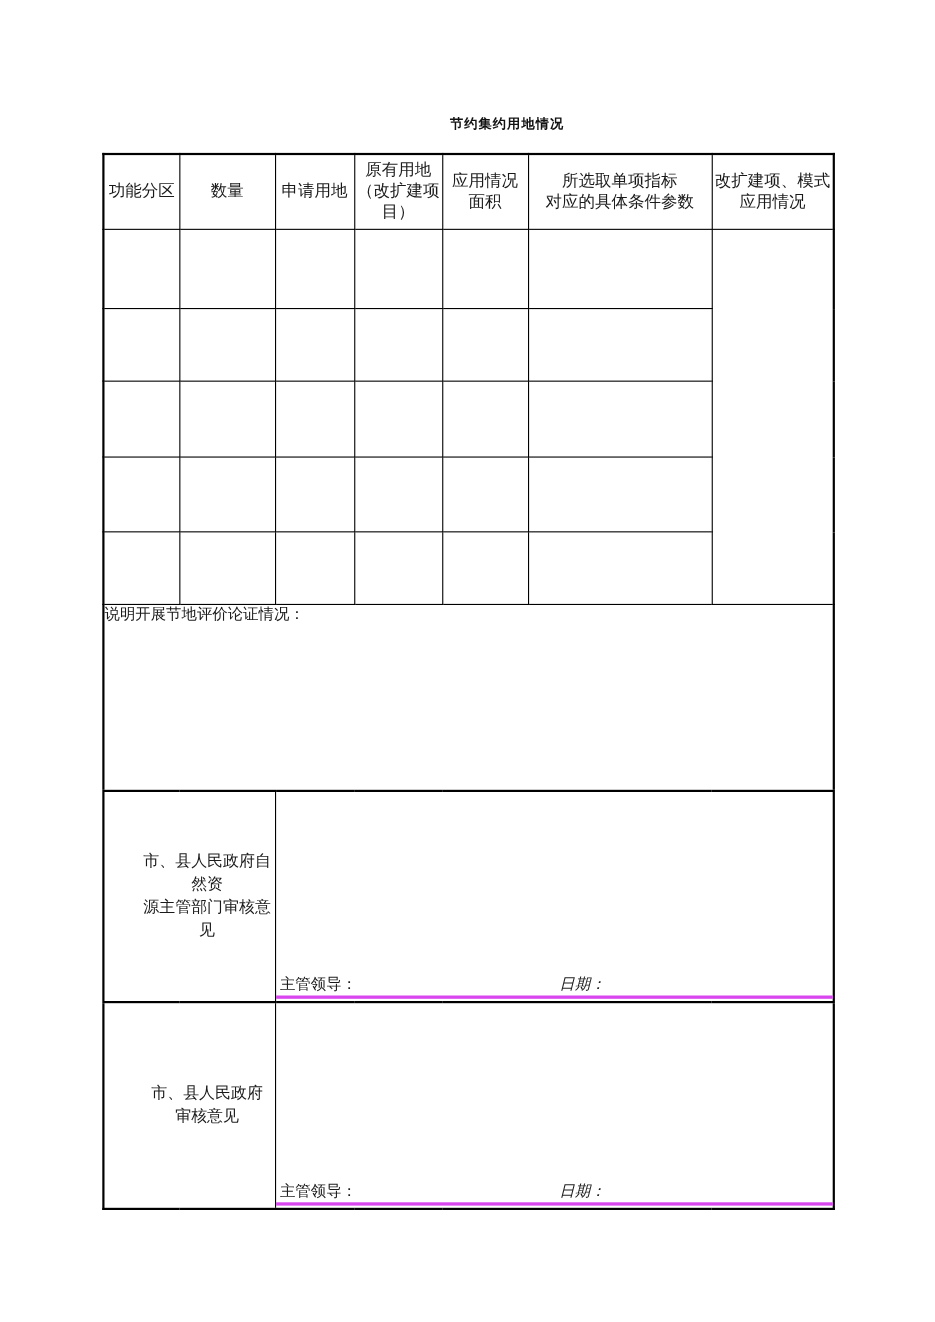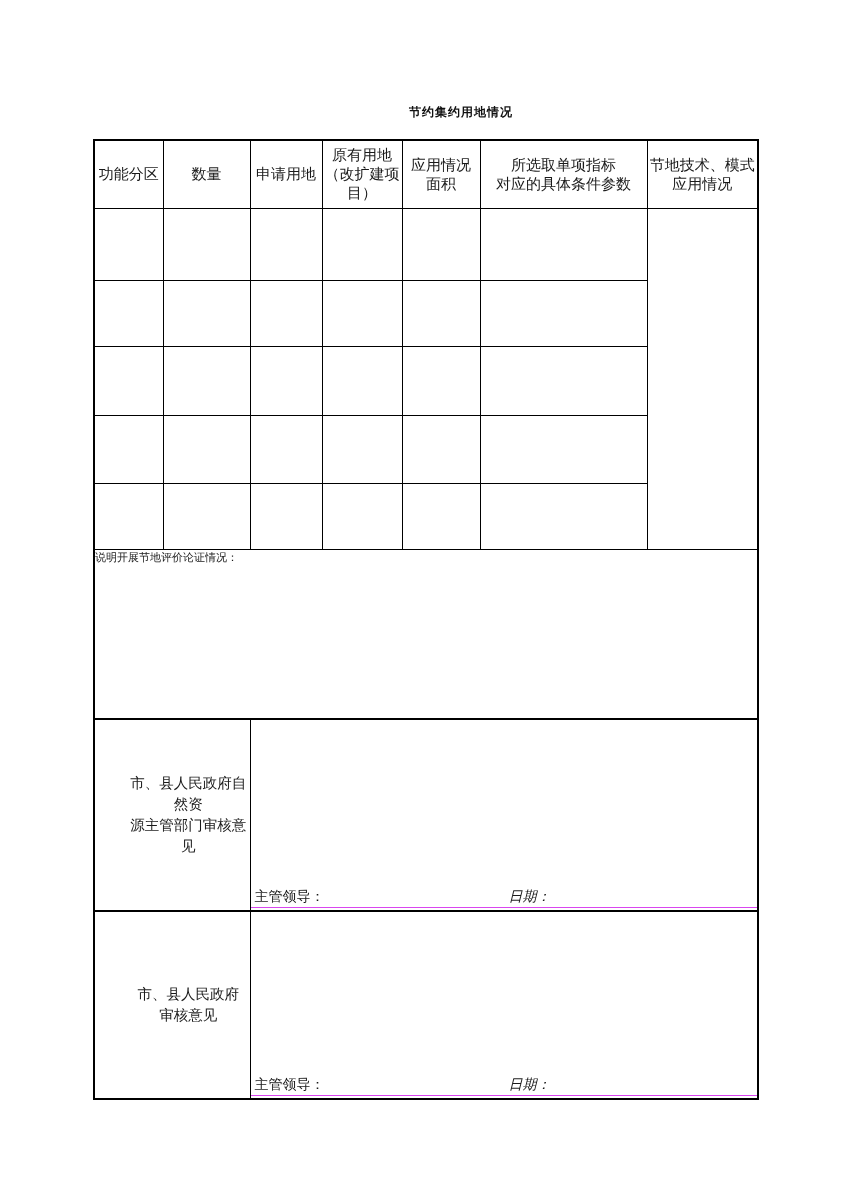--- a/index.html
+++ b/index.html
@@ -51,41 +51,41 @@
   }
   tr.body-row.r1 td { height: 71px; }
   tr.body-row.r2 td { height: 65px; }
   tr.body-row.r3 td { height: 68px; }
   tr.body-row.r4 td { height: 67px; }
   tr.body-row.r5 td { height: 65px; }
   td.notes-cell {
     height: 168px;
     vertical-align: top;
     text-align: left;
-    font-size: 11px;
+    font-size: 14px;
     padding: 6px 4px 0 4px;
   }
   tr.review-row td { border-top: 2px solid #000; padding-left: 32px; }
   td.review-label {
     text-align: center;
     vertical-align: middle;
     font-size: 14.5px;
     line-height: 21px;
     white-space: pre-line;
   }
   td.review-content { position: relative; }
   tr.review-row.sec2 td { height: 190px; }
   tr.review-row.sec3 td { height: 186px; margin-left: 44px; }
   .sig-line {
     position: absolute;
     left: 0;
     right: 0;
     bottom: 2px;
     height: 21px;
-    border-bottom: 1px solid #d946ef;
+    border-bottom: 3px solid #d946ef;
   }
   .sig-leader {
     position: absolute;
     left: 4px;
     bottom: 1px;
     font-size: 14px;
   }
   .sig-date {
     position: absolute;
     left: 258px;
@@ -116,21 +116,21 @@
         <th>功能分区</th>
         <th>数量</th>
         <th>申请用地</th>
         <th>原有用地
 （改扩建项
 目）</th>
         <th>应用情况
 面积</th>
         <th>所选取单项指标
 对应的具体条件参数</th>
-        <th>节地技术、模式
+        <th>改扩建项、模式
 应用情况</th>
       </tr>
     </thead>
     <tbody>
       <tr class="body-row r1">
         <td></td>
         <td></td>
         <td></td>
         <td></td>
         <td></td>

